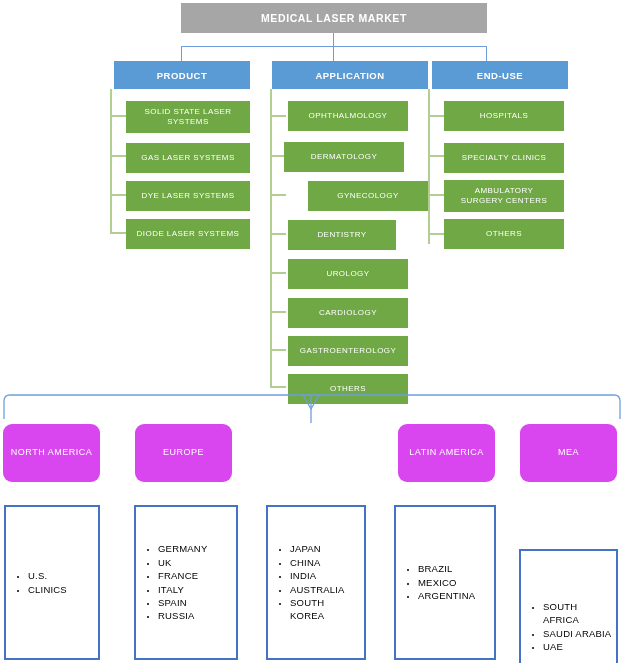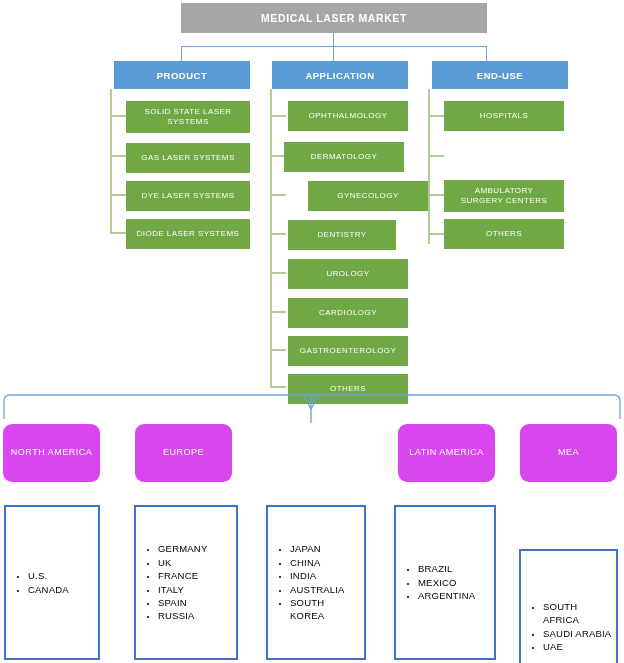--- a/index.html
+++ b/index.html
@@ -93,21 +93,21 @@
   <div class="abs line-blue" style="left:333px;top:33px;width:1px;height:28px;"></div>
 
   <div class="abs line-blue" style="left:181px;top:46px;width:305px;height:1px;"></div>
 
   <div class="abs line-blue" style="left:181px;top:46px;width:1px;height:15px;"></div>
 
   <div class="abs line-blue" style="left:486px;top:46px;width:1px;height:15px;"></div>
 
   <div class="abs cat-head" style="left:114px;top:61px;width:136px;">PRODUCT</div>
 
-  <div class="abs cat-head" style="left:272px;top:61px;width:136px;">APPLICATION</div>
+  <div class="abs cat-head" style="left:272px;top:61px;width:156px;">APPLICATION</div>
 
   <div class="abs cat-head" style="left:432px;top:61px;width:136px;">END-USE</div>
 
   <div class="abs line-green" style="left:110px;top:89px;width:2px;height:143px;"></div>
 
   <div class="abs line-green" style="left:110px;top:115px;width:16px;height:2px;"></div>
   <div class="abs line-green" style="left:110px;top:155px;width:16px;height:2px;"></div>
   <div class="abs line-green" style="left:110px;top:194px;width:16px;height:2px;"></div>
   <div class="abs line-green" style="left:110px;top:232px;width:16px;height:2px;"></div>
 
@@ -137,40 +137,41 @@
   <div class="abs leaf" style="left:288px;top:374px;width:120px;">OTHERS</div>
 
   <div class="abs line-green" style="left:428px;top:89px;width:2px;height:155px;"></div>
 
   <div class="abs line-green" style="left:428px;top:115px;width:16px;height:2px;"></div>
   <div class="abs line-green" style="left:428px;top:155px;width:16px;height:2px;"></div>
   <div class="abs line-green" style="left:428px;top:194px;width:16px;height:2px;"></div>
   <div class="abs line-green" style="left:428px;top:233px;width:16px;height:2px;"></div>
 
   <div class="abs leaf" style="left:444px;top:101px;width:120px;">HOSPITALS</div>
+  <div class="abs leaf" style="left:444px;top:143px;width:120px;">SPECIALTY CLINICS</div>
   <div class="abs leaf" style="left:444px;top:180px;width:120px;height:32px;">AMBULATORY SURGERY CENTERS</div>
   <div class="abs leaf" style="left:444px;top:219px;width:120px;">OTHERS</div>
 
   <svg class="abs" style="left:0px;top:393px;width:624px;height:32px;" viewBox="0 0 624 32">
     <path d="M4,32 L4,404 M0,0" fill="none"></path>
     <path d="M4,26 L4,404" fill="none"></path>
     <path d="M4,26 L4,8 Q4,2 10,2 L614,2 Q620,2 620,8 L620,26" fill="none" stroke="#6f9ede" stroke-width="1.3"></path>
     <path d="M311,2 L311,14 L311,14 M303,2 L311,16 L319,2" fill="none" stroke="#6f9ede" stroke-width="1.3"></path>
     <path d="M311,16 L311,30" fill="none" stroke="#6f9ede" stroke-width="1.3"></path>
   </svg>
 
   <div class="abs region" style="left:3px;top:424px;width:97px;">NORTH AMERICA</div>
   <div class="abs region" style="left:135px;top:424px;width:97px;">EUROPE</div>
   <div class="abs region" style="left:398px;top:424px;width:97px;">LATIN AMERICA</div>
   <div class="abs region" style="left:520px;top:424px;width:97px;">MEA</div>
 
   <div class="abs panel" style="left:4px;top:505px;width:96px;">
     <ul>
       <li>U.S.</li>
-      <li>CANADA</li>
+      <li>CLINICS</li>
     </ul>
   </div>
 
   <div class="abs panel" style="left:134px;top:505px;width:104px;">
     <ul>
       <li>GERMANY</li>
       <li>UK</li>
       <li>FRANCE</li>
       <li>ITALY</li>
       <li>SPAIN</li>

